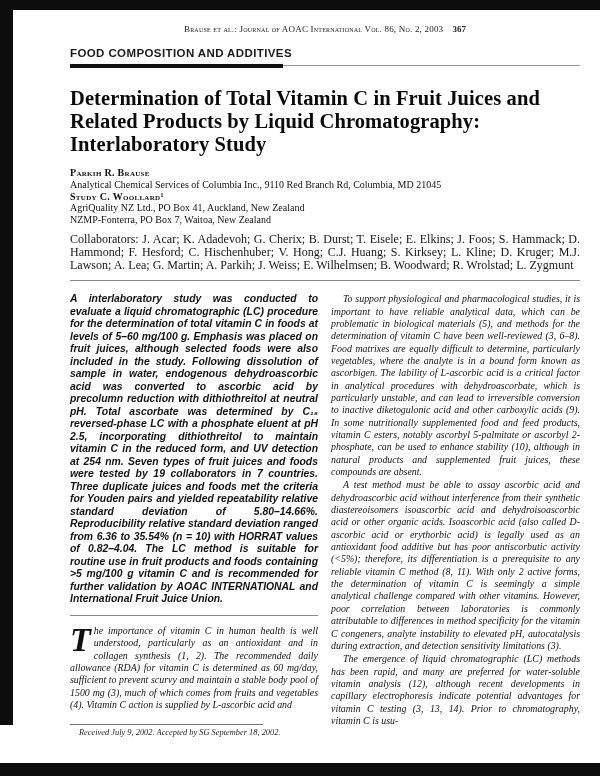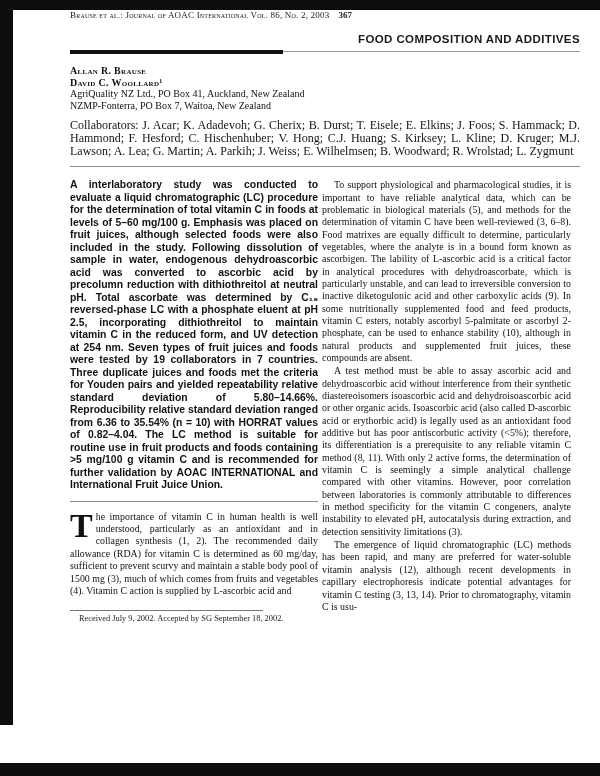--- a/index.html
+++ b/index.html
@@ -12,35 +12,35 @@
     color: #111;
   }
   
   .band-top    { position: absolute; left: 0; top: 0; width: 600px; height: 10px; background: #0d0d0d; }
   .band-left   { position: absolute; left: 0; top: 0; width: 13px; height: 725px; background: #0d0d0d; }
   .band-bottom { position: absolute; left: 0; top: 763px; width: 600px; height: 13px; background: #0d0d0d; }
 
   .content { position: absolute; left: 70px; top: 10px; width: 510px; }
 
   .running-header {
-    text-align: left;
+    margin-top: 14px;
+    text-align: center;
     font-size: 9px;
     color: #222;
   }
   .running-header .citation { font-variant: small-caps; letter-spacing: 0.2px; }
   .running-header .pagenum { font-weight: bold; margin-left: 7px; }
 
   .section-label {
     margin-top: 13px;
     font-family: "Liberation Sans", sans-serif;
     font-weight: bold;
     font-size: 11.5px;
     letter-spacing: 0.4px;
     color: #1a1a1a;
-    text-align: right;
   }
   .section-rule { position: relative; margin-top: 5px; height: 4px; }
   .section-rule .thin  { position: absolute; left: 0; top: 1px; width: 510px; height: 1px; background: #999; }
   .section-rule .thick { position: absolute; left: 0; top: 0; width: 213px; height: 4px; background: #111; }
 
   .article-title {
     margin-top: 19px;
     font-size: 20.5px;
     font-weight: bold;
     line-height: 1.13;
@@ -55,21 +55,21 @@
   .collaborators {
     margin-top: 8px;
     font-size: 12px;
     line-height: 12.6px;
     text-align: justify;
     color: #151515;
   }
 
   .full-rule { margin-top: 9px; height: 1px; background: #8a8a8a; }
 
-  .columns { display: flex; margin-top: 12px; gap: 4px; }
+  .columns { display: flex; margin-top: 12px; gap: 13px; font-style: italic; }
   .col-left  { width: 248px; }
   .col-right { width: 249px; }
 
   .abstract {
     font-family: "Liberation Sans", sans-serif;
     font-weight: bold;
     font-size: 10.4px;
     line-height: 12.5px;
     text-align: justify;
     color: #131313;
@@ -119,24 +119,26 @@
     <span class="citation">Brause et al.: Journal of AOAC International Vol. 86, No. 2, 2003</span>
     <span class="pagenum">367</span>
   </div>
 
   <div class="section-label">FOOD COMPOSITION AND ADDITIVES</div>
   <div class="section-rule">
     <div class="thin"></div>
     <div class="thick"></div>
   </div>
 
+  <div class="article-title">Determination of Total Vitamin C in Fruit Juices and Related Products by Liquid Chromatography: Interlaboratory Study</div>
 
   <div class="authors">
-    <div class="author-name">Allan R. Brause</div>
-    <div class="author-name">David C. Woollard¹</div>
+    <div class="author-name">Parkih R. Brause</div>
+    <div class="author-affil">Analytical Chemical Services of Columbia Inc., 9110 Red Branch Rd, Columbia, MD 21045</div>
+    <div class="author-name">Study C. Woollard¹</div>
     <div class="author-affil">AgriQuality NZ Ltd., PO Box 41, Auckland, New Zealand</div>
     <div class="author-affil">NZMP-Fonterra, PO Box 7, Waitoa, New Zealand</div>
   </div>
 
   <div class="collaborators">Collaborators: J. Acar; K. Adadevoh; G. Cherix; B. Durst; T. Eisele; E. Elkins; J. Foos; S. Hammack; D. Hammond; F. Hesford; C. Hischenhuber; V. Hong; C.J. Huang; S. Kirksey; L. Kline; D. Kruger; M.J. Lawson; A. Lea; G. Martin; A. Parkih; J. Weiss; E. Wilhelmsen; B. Woodward; R. Wrolstad; L. Zygmunt</div>
 
   <div class="full-rule"></div>
 
   <div class="columns">
 

